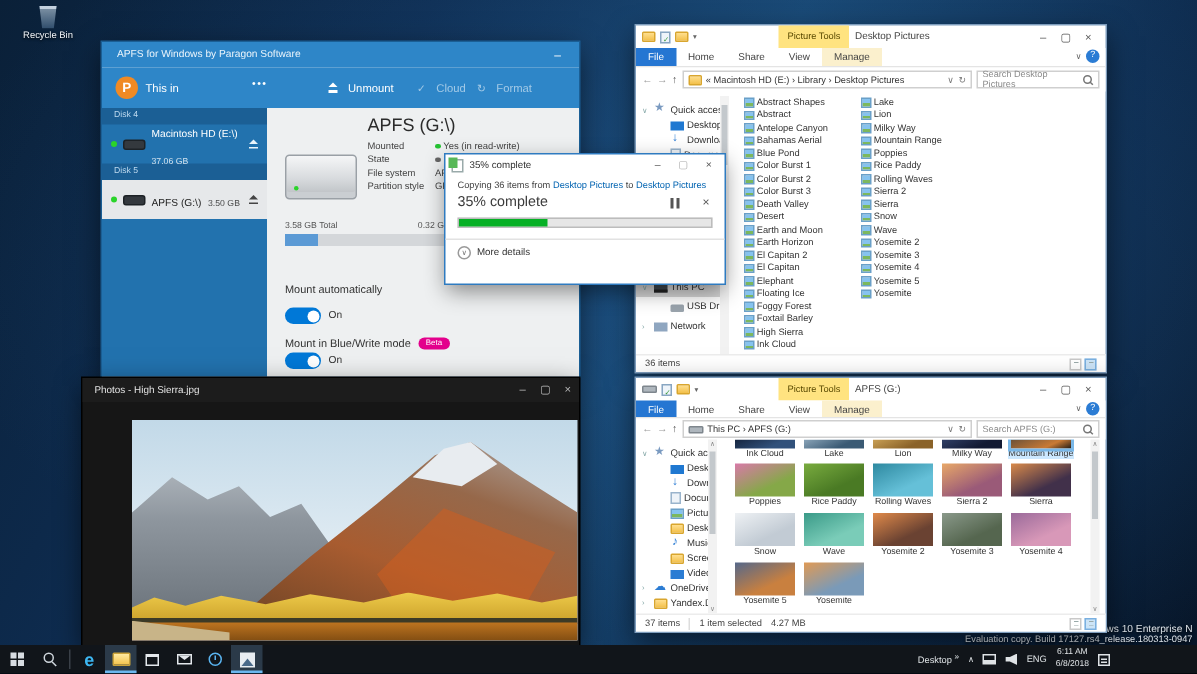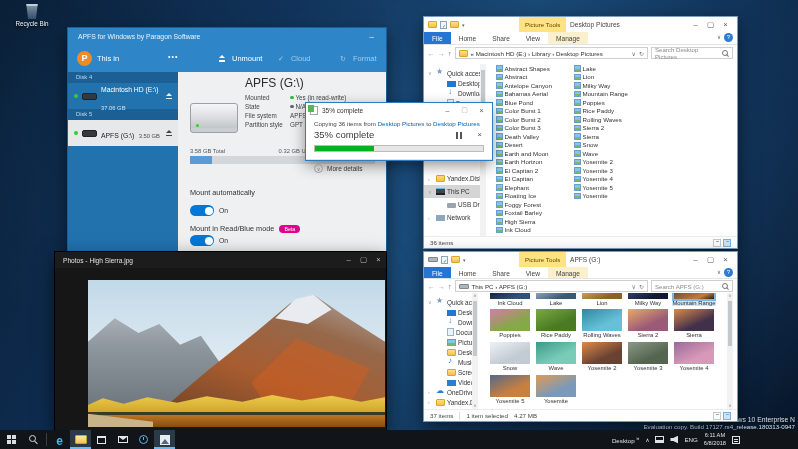--- a/index.html
+++ b/index.html
@@ -24,21 +24,21 @@
 
   
   .apfs { left:68px; top:28px; width:318px; height:223px; background:#eef0f1; box-shadow:0 0 0 1px #1b5f95, 0 6px 18px rgba(0,0,0,.55); z-index:2; }
   .ap-title { position:absolute; left:0; top:0; right:0; height:17px; background:#2e86c8; color:#eaf4fb; font-size:6.8px; line-height:17px; padding-left:10px; }
   .ap-min { position:absolute; right:12px; top:0; color:#fff; font-size:8px; }
   .ap-toolbar { position:absolute; left:0; top:17px; right:0; height:27px; background:#2e86c8; color:#fff; }
   .ap-logo { position:absolute; left:9px; top:6px; width:15px; height:15px; border-radius:50%; background:#f08a24; color:#fff; font-size:9px; font-weight:bold; text-align:center; line-height:15px; }
   .ap-signin { position:absolute; left:29px; top:9px; font-size:7.5px; }
   .ap-more { position:absolute; left:100px; top:8px; font-size:7px; letter-spacing:1px; }
   .ap-btn { position:absolute; top:9px; font-size:7.5px; display:flex; align-items:center; gap:7px; color:#fff; }
-  .ap-btn.b1 { left:150px; } .ap-btn.b2 { left:210px; } .ap-btn.b3 { left:272px; }
+  .ap-btn.b1 { left:150px; } .ap-btn.b2 { left:210px; } .ap-btn.b3 { left:250px; }
   .ap-btn.dim { opacity:.55; }
   .ej { position:relative; width:7px; height:7px; display:inline-block; color:inherit; }
   .ej::before { content:""; position:absolute; left:.5px; top:0; border-left:3px solid transparent; border-right:3px solid transparent; border-bottom:3.5px solid currentColor; }
   .ej::after { content:""; position:absolute; left:.5px; bottom:.5px; width:6px; height:1.5px; background:currentColor; }
   .chk, .ref { font-size:7px; }
   .ap-side { position:absolute; left:0; top:44px; bottom:0; width:110px; background:#2272ae; }
   .dg-h { height:11px; background:#1b5f95; color:#bcd8ee; font-size:5.8px; line-height:11px; padding-left:8px; }
   .disk-row { height:26px; display:flex; align-items:center; gap:4px; padding:0 6px; color:#fff; }
   .disk-row.selected { background:#e6e8ea; color:#222; }
   .led { width:4px; height:4px; border-radius:50%; background:#2ad42a; flex:none; }
@@ -63,21 +63,21 @@
   .cap-used { position:absolute; right:60px; top:0; }
   .cap-bar { position:absolute; left:12px; top:84px; width:185px; height:8px; background:#d4d7da; }
   .cap-fill { height:100%; background:#5b9ad5; }
   .tg-label { position:absolute; left:12px; font-size:7.3px; color:#333; display:flex; align-items:center; gap:5px; }
   .tg-row { position:absolute; left:12px; display:flex; align-items:center; gap:5px; font-size:6.8px; color:#333; }
   .tgl { width:24px; height:11px; border-radius:6px; background:#0078d7; position:relative; display:inline-block; }
   .tgl::after { content:""; position:absolute; right:1.5px; top:1.5px; width:8px; height:8px; border-radius:50%; background:#fff; }
   .beta { background:#e3008c; color:#fff; font-size:5.3px; padding:1px 5px; border-radius:6px; }
 
   
-  .cdlg { position:absolute; left:306px; top:103px; width:186px; height:57px; background:#fff; box-shadow:0 0 0 1px #2f7bc0, 0 5px 14px rgba(0,0,0,.45); z-index:5; }
+  .cdlg { position:absolute; left:297px; top:103px; width:186px; height:86px; background:#fff; box-shadow:0 0 0 1px #2f7bc0, 0 5px 14px rgba(0,0,0,.45); z-index:5; }
   .cd-title { position:absolute; left:0; top:0; right:0; height:14px; display:flex; align-items:center; gap:4px; padding:0 4px; }
   .cd-ic { position:relative; width:8px; height:9px; background:#fff; border:1px solid #9aa; flex:none; }
   .cd-ic::before { content:""; position:absolute; left:-3px; top:-2px; width:6px; height:7px; background:#58b858; }
   .cd-tt { font-size:6.5px; color:#333; flex:1; }
   .cd-wb { font-size:7px; color:#555; width:13px; text-align:center; }
   .cd-line { position:absolute; left:8px; top:17px; font-size:6.2px; color:#444; }
   .cd-link { color:#0063b1; }
   .cd-pct { position:absolute; left:8px; top:26px; font-size:9.5px; color:#3b3b3b; }
   .cd-pause { position:absolute; right:30px; top:29px; width:6px; height:7px; }
   .cd-pause::before, .cd-pause::after { content:""; position:absolute; top:0; width:1.8px; height:7px; background:#555; }
@@ -315,21 +315,21 @@
       </div>
       <div class="cap-bar">
         <div class="cap-fill" style="width: 12%;"></div>
       </div>
       <div class="tg-label" style="top:116px">Mount automatically</div>
       <div class="tg-row" style="top:133px">
         <span class="tgl"></span>
         <span>On</span>
       </div>
       <div class="tg-label" style="top:152px">
-        <span>Mount in Read/Blue mode</span>
+        <span>Mount in Blue/Write mode</span>
         <span class="beta">Beta</span>
       </div>
       <div class="tg-row" style="top:163px">
         <span class="tgl"></span>
         <span>On</span>
       </div>
     </div>
   </div>
 
   <div class="win ex ex-top">

